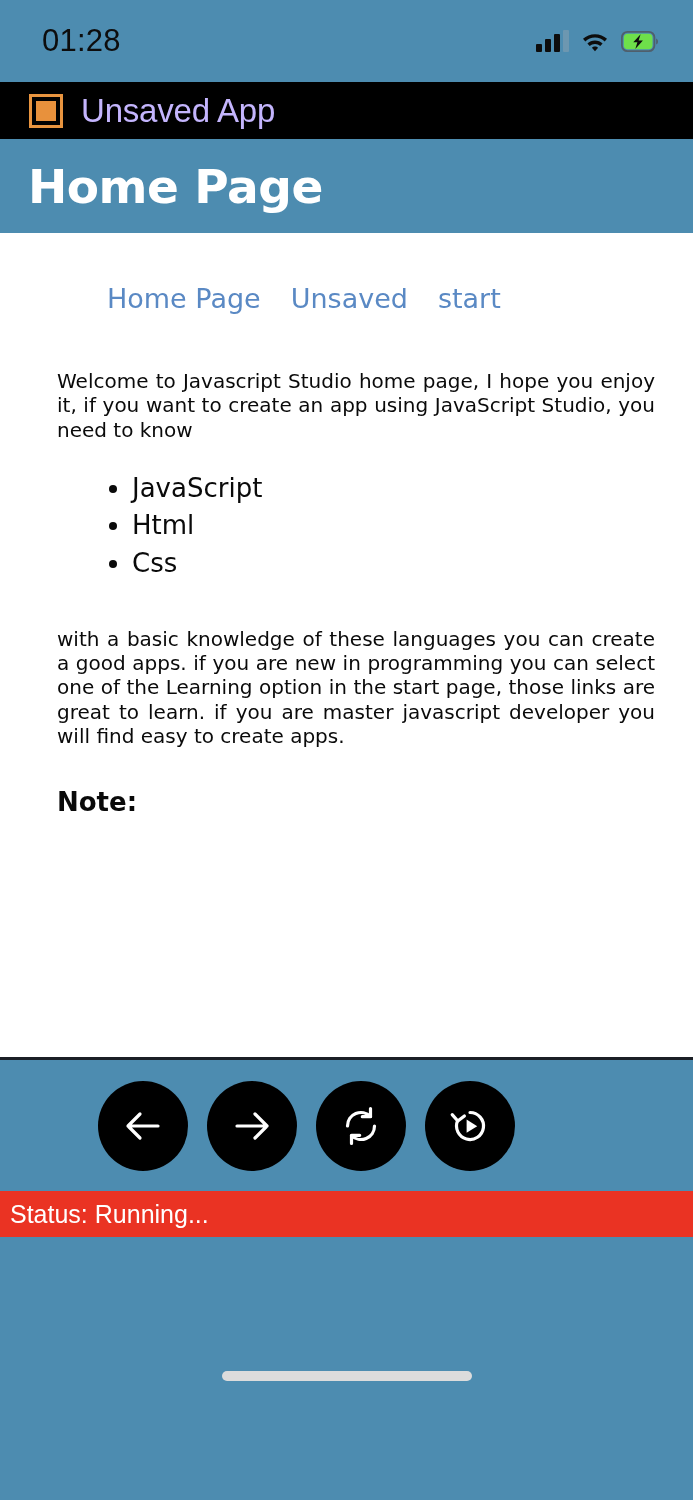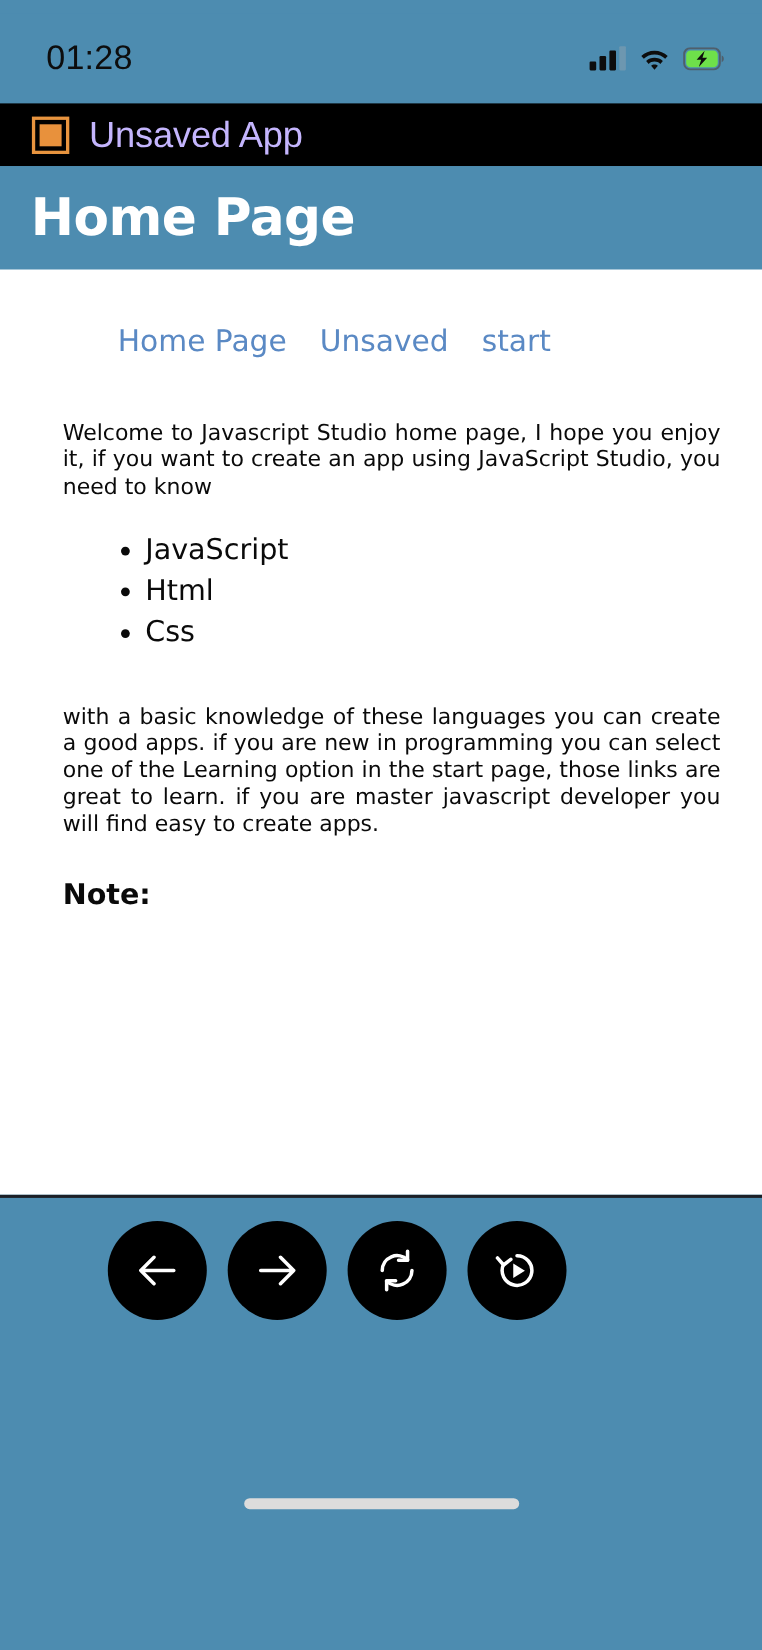--- a/index.html
+++ b/index.html
@@ -26,21 +26,20 @@
 
   
   .status-bar {
     height: 82px;
     flex: 0 0 82px;
     background: #4d8cb0;
     display: flex;
     align-items: center;
     justify-content: space-between;
     padding: 0 34px 0 42px;
-    margin-top: 12px;
   }
   .status-time {
     font-family: "Liberation Sans", sans-serif;
     font-size: 31px;
     font-weight: 500;
     color: #0d0d0d;
     letter-spacing: 0.2px;
   }
   .status-icons {
     display: flex;
@@ -314,18 +313,21 @@
     <button class="tb-btn">
       <svg width="44" height="44" viewBox="0 0 44 44">
         <path d="M22 8.5a13.5 13.5 0 1 1-12.4 8.2" fill="none" stroke="#ffffff" stroke-width="3.2" stroke-linecap="round"></path>
         <path d="M4.2 10.6l5.6 6.4 6.6-5.1" fill="none" stroke="#ffffff" stroke-width="3.2" stroke-linecap="round" stroke-linejoin="round"></path>
         <path d="M18.6 15.6l10.6 6.6-10.6 6.6z" fill="#ffffff"></path>
       </svg>
     </button>
 
   </div>
 
+  <div class="status-strip">
+    <span>Status: Running...</span>
+  </div>
 
   <div class="home-area">
     <div class="home-indicator"></div>
   </div>
 
 </div>
 
 </body></html>

